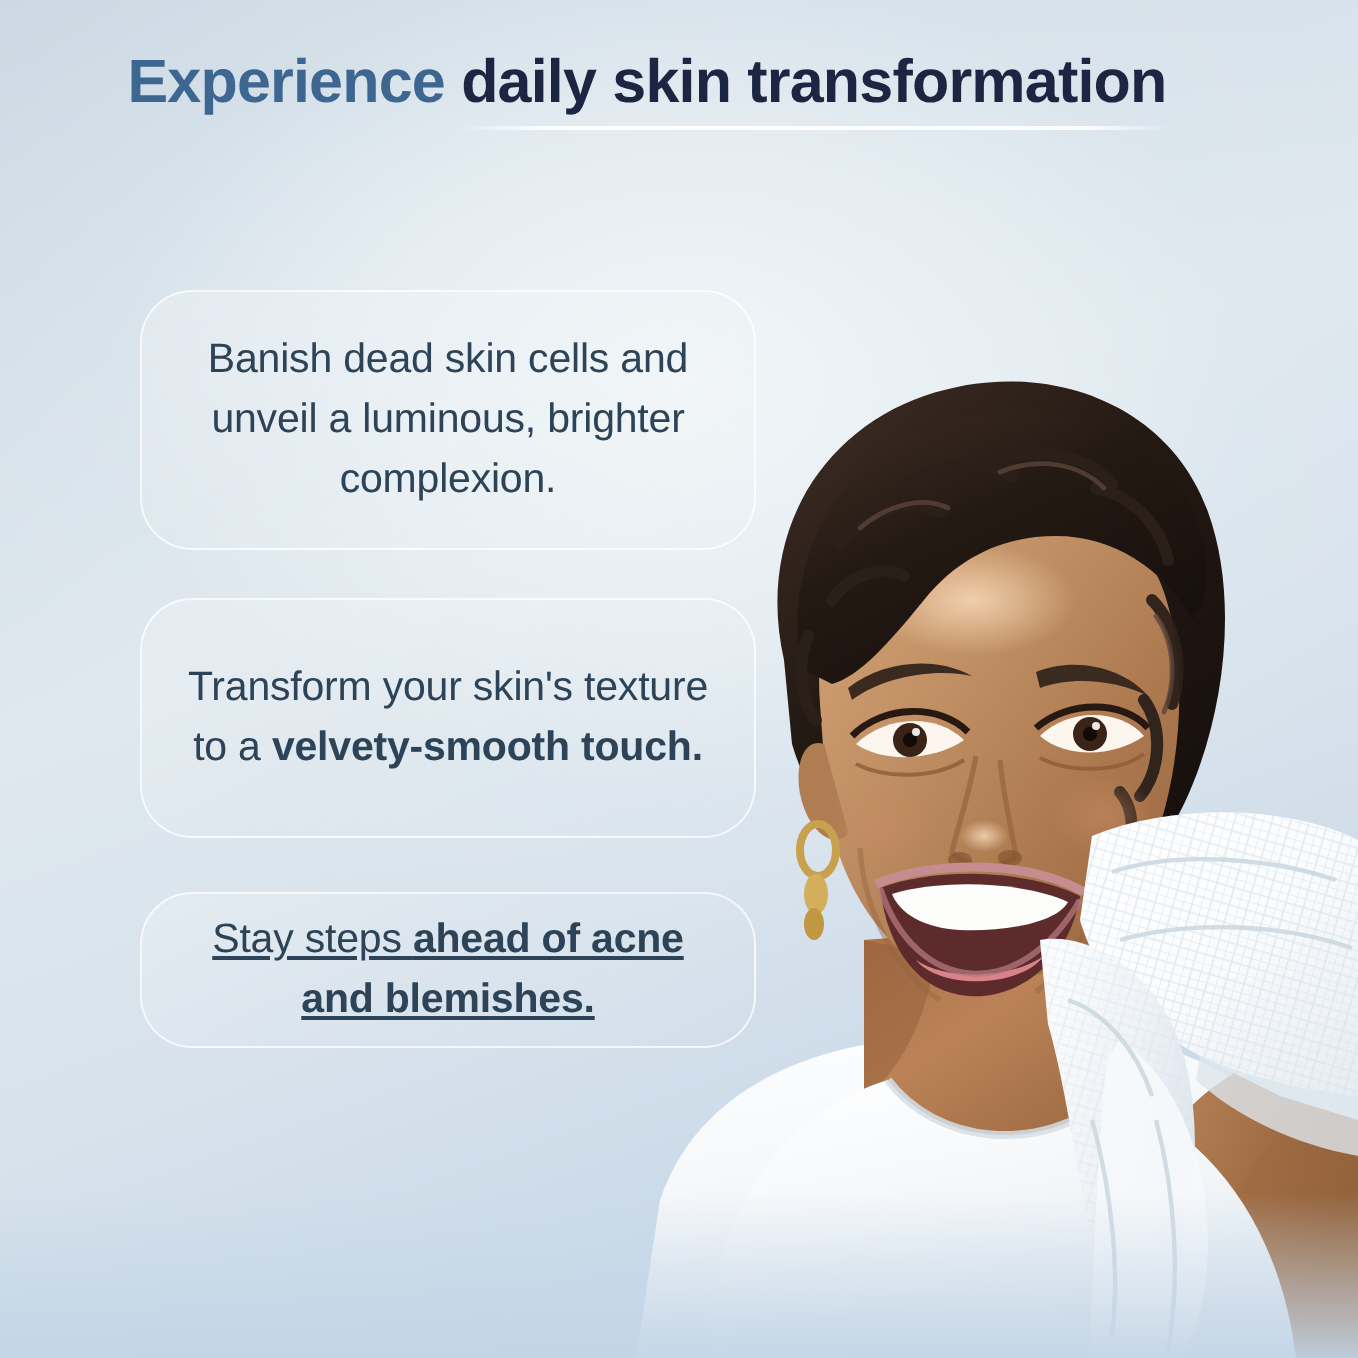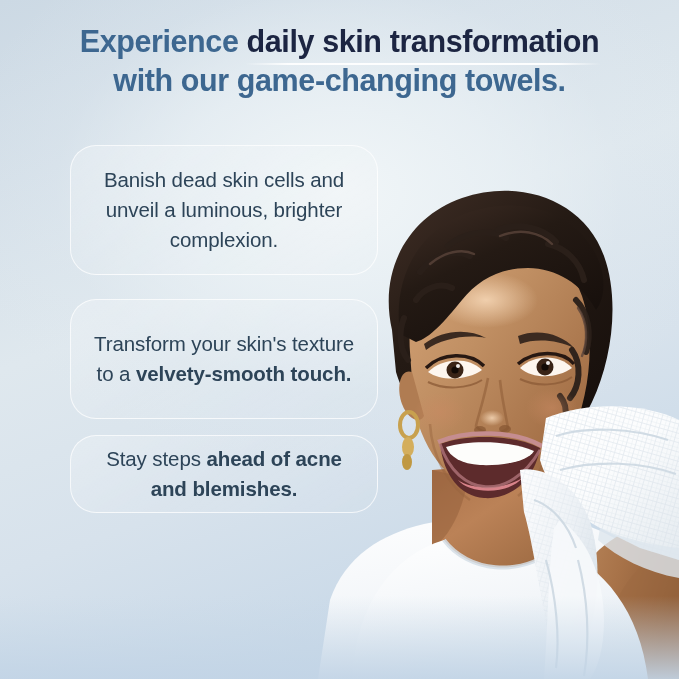--- a/index.html
+++ b/index.html
@@ -27,21 +27,21 @@
   #photo-layer {
     position: absolute;
     left: 0; top: 0;
     width: 679px; height: 679px;
     pointer-events: none;
   }
 
   
   .headline-block {
     position: absolute;
-    left: 16px;
+    left: 0;
     top: 22px;
     width: 647px;
     text-align: center;
     z-index: 6;
   }
   .headline-line {
     font-size: 30.5px;
     font-weight: bold;
     letter-spacing: -0.4px;
     line-height: 39px;
@@ -82,21 +82,21 @@
     font-size: 20.5px;
     line-height: 30px;
     letter-spacing: -0.1px;
     display: flex;
     align-items: center;
     justify-content: center;
     padding: 0 16px;
   }
   #card-1 { height: 130px; }
   #card-2 { height: 120px; margin-top: 24px; }
-  #card-3 { height: 78px;  margin-top: 16px; }
+  #card-3 { height: 78px;  margin-top: 27px; text-decoration: underline; }
   .card-text { display: block; }
   .em { font-weight: bold; }
 </style>
 </head>
 <body>
 
 <div id="ad-banner">
 
   <div id="photo-layer">
     <svg width="679" height="679" viewBox="0 0 679 679" xmlns="http://www.w3.org/2000/svg">
@@ -276,21 +276,20 @@
 
       <rect x="0" y="596" width="679" height="83" fill="url(#bottomFade)"></rect>
     </svg>
   </div>
 
   <div class="headline-block">
     <div class="headline-line">
       <span class="hl-light">Experience</span>
       <span class="hl-dark hl-underline">daily skin transformation</span>
     </div>
-    <div class="headline-line hl-light">with our game-changing towels.</div>
   </div>
 
   <div class="cards">
 
     <div class="benefit-card" id="card-1">
       <span class="card-text">
         <span>Banish dead skin cells and unveil a luminous, brighter complexion.</span>
       </span>
     </div>
 

